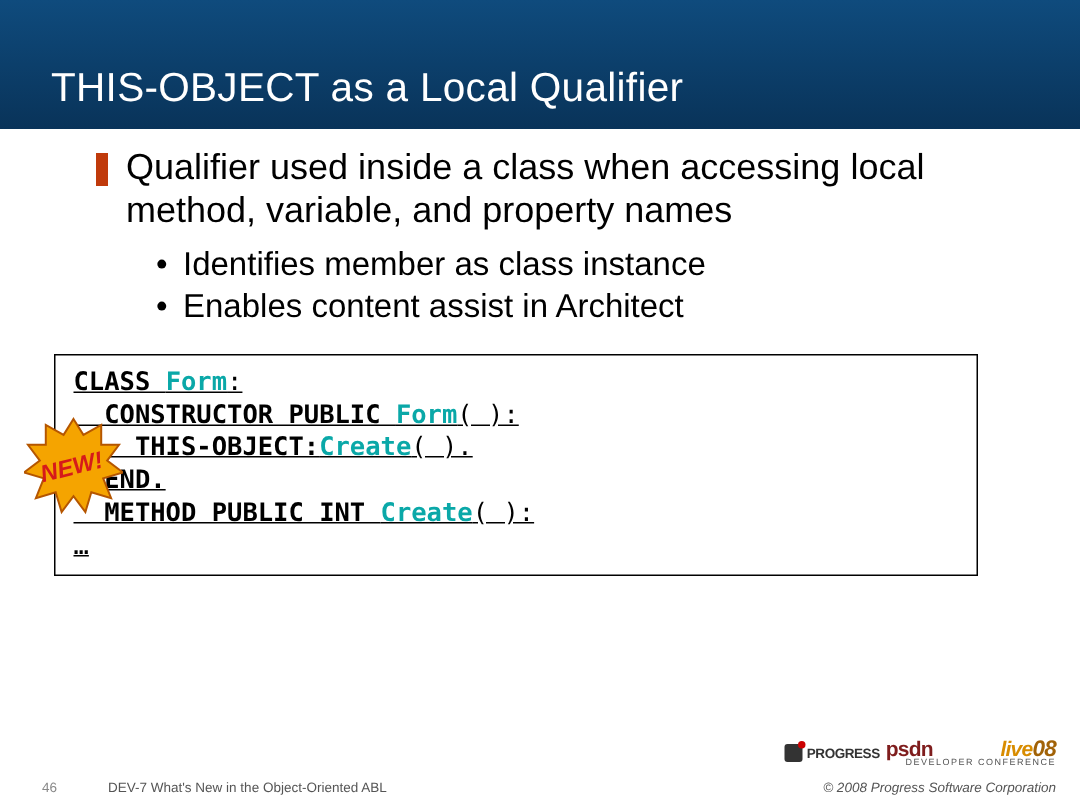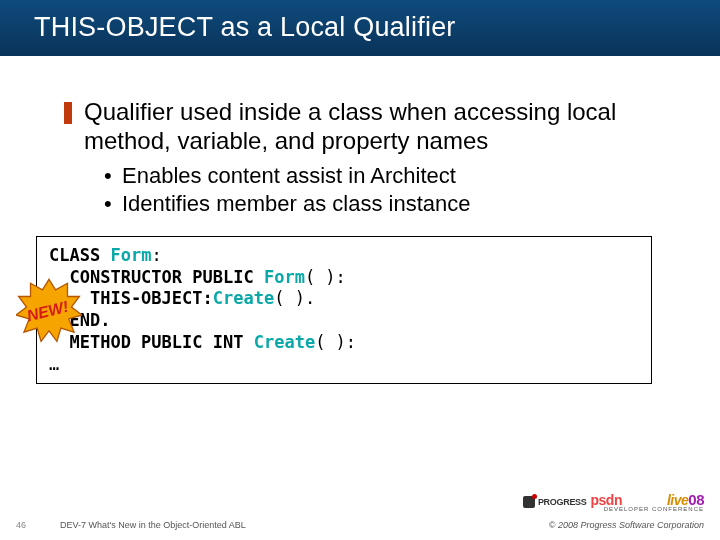--- a/index.html
+++ b/index.html
@@ -7,23 +7,23 @@
     width: 720px;
     height: 540px;
     background: #fff;
     font-family: Arial, Helvetica, sans-serif;
     position: relative;
     overflow: hidden;
   }
   .title-bar {
     background: #0a3b66;
     background: linear-gradient(to bottom, #0f4b7d 0%, #093359 100%);
-    height: 56px;
-    display: flex;
-    align-items: center;
+    height: 86px;
+    display: flex;
+    align-items: flex-end;
     padding: 10px 0 12px 34px;
   }
   .title-text {
     color: #fff;
     font-size: 27px;
     font-family: Arial, sans-serif;
     letter-spacing: 0.2px;
   }
   .content {
     position: absolute;
@@ -78,37 +78,39 @@
     height: 66px;
   }
   .code-box {
     margin: 18px 36px 0 36px;
     border: 1.5px solid #000;
     padding: 8px 12px 8px 12px;
     font-family: "Lucida Console", Monaco, monospace;
     font-size: 17px;
     line-height: 1.28;
     white-space: pre;
+    text-decoration: underline;
   }
   .kw { color: #000; font-weight: bold; }
   .typ { color: #0aa8a8; font-weight: bold; }
   .footer {
     position: absolute;
     bottom: 10px;
     left: 0;
     right: 0;
     display: flex;
     align-items: center;
     padding: 0 16px;
     font-size: 9px;
     color: #555;
   }
   .page-num {
     width: 24px;
     color: #888;
+    margin-left: 12px;
   }
   .footer-left {
     flex: 1;
     padding-left: 20px;
   }
   .footer-right {
     text-align: right;
     font-style: italic;
   }
   .logo-area {
@@ -139,40 +141,40 @@
     width:5px;height:5px;
     background:#c00;
     border-radius:50%;
   }
   .pr-text { font-size: 9px; color:#333; font-weight:bold; letter-spacing:-0.3px;}
   .psdn {
     font-size: 14px;
     font-weight: bold;
     letter-spacing: -0.5px;
   }
-  .psdn .p1 { color:#ef4444; }
+  .psdn .p1 { color:#7f1d1d; }
   .psdn .p3 { color:#d88c00; font-style: italic; padding-left: 45px; }
-  .psdn .p4 { color:#a21caf; font-size:15px; }
+  .psdn .p4 { color:#a16207; font-style: italic; font-size:15px; }
   .psdn-sub { font-size:6px; color:#555; letter-spacing:1px; text-align:right; margin-top:-2px;}
 </style>
 </head>
 <body>
 
 <div class="title-bar">
   <div class="title-text">THIS-OBJECT as a Local Qualifier</div>
 </div>
 
 <div class="content">
   <div class="bullet-row">
     <div class="bullet-bar"></div>
     <div class="bullet-main">Qualifier used inside a class when accessing local method, variable, and property names</div>
   </div>
   <ul class="sub-list">
+    <li>Identifies member as class instance</li>
     <li>Enables content assist in Architect</li>
-    <li>Identifies member as class instance</li>
   </ul>
 
   <svg class="new-badge" viewBox="0 0 100 100">
     <polygon points="50,2 60,18 78,8 78,28 96,28 84,44 100,56 80,62 88,82 68,76 62,96 50,80 38,96 32,76 12,82 20,62 0,56 16,44 4,28 22,28 22,8 40,18" fill="#f5a400" stroke="#b55600" stroke-width="2"></polygon>
     <text x="48" y="58" font-family="Arial" font-size="24" font-weight="900" font-style="italic" fill="#d61a1a" text-anchor="middle" transform="rotate(-14 50 50)">NEW!</text>
   </svg>
 
   <div class="code-box"><span class="kw">CLASS </span><span class="typ">Form</span><span>:</span>
 <span class="kw">  CONSTRUCTOR PUBLIC </span><span class="typ">Form</span><span>( ):</span>
 <span class="kw">    THIS-OBJECT:</span><span class="typ">Create</span><span>( ).</span>

